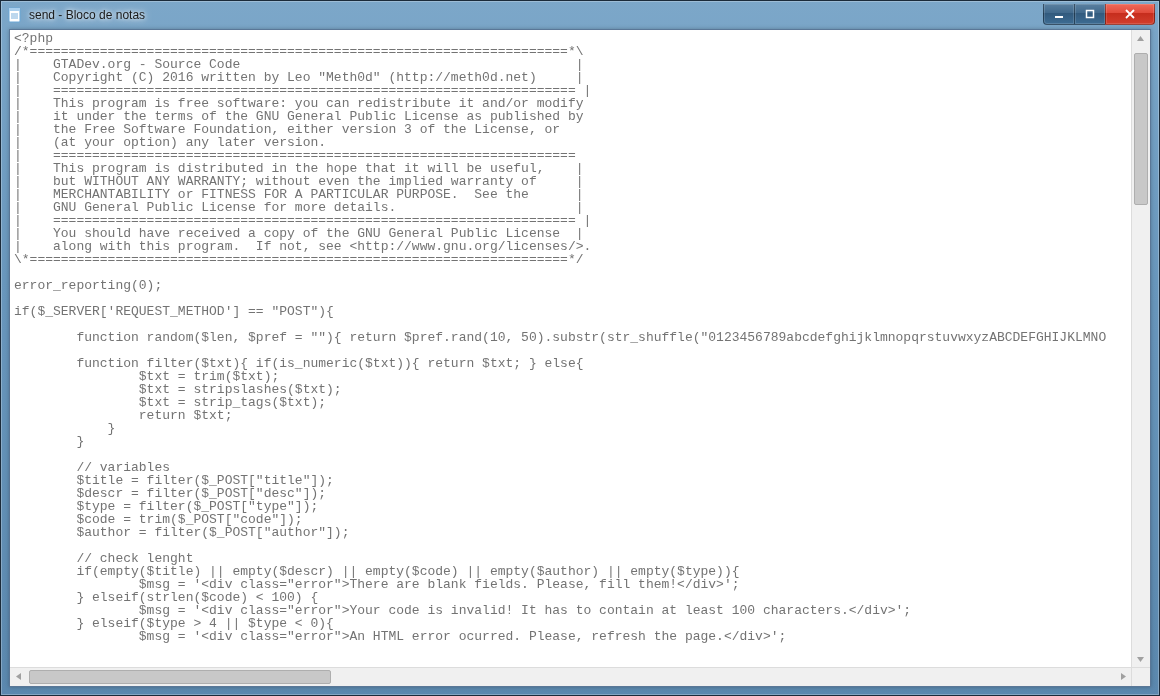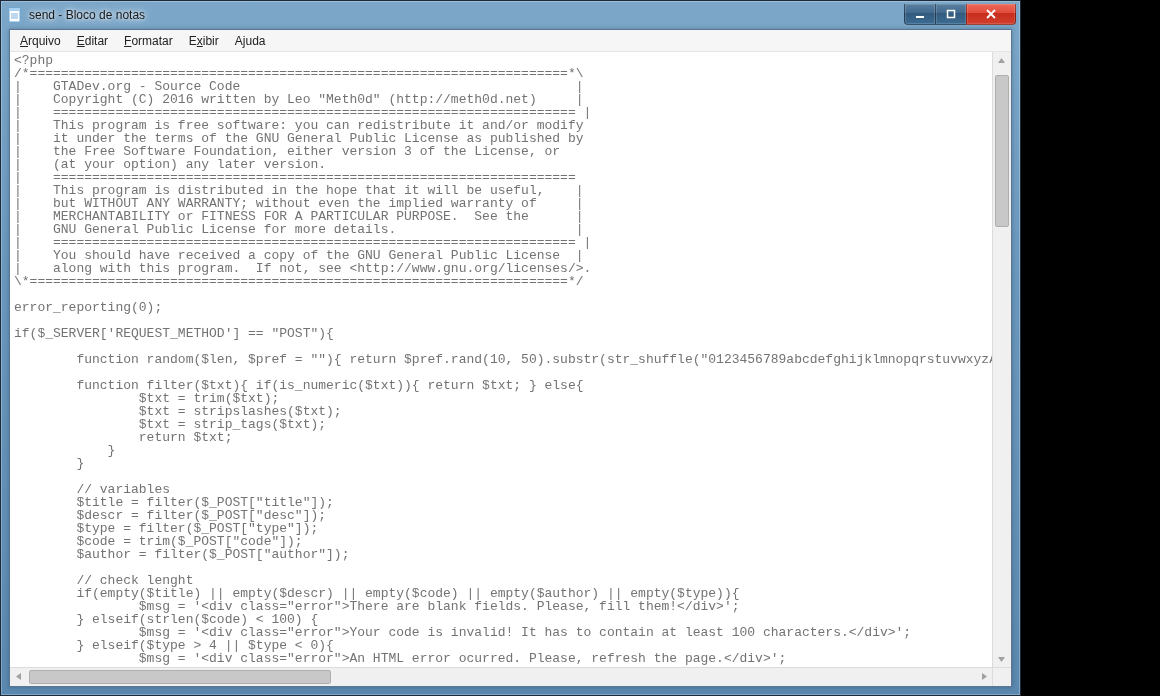--- a/index.html
+++ b/index.html
@@ -9,21 +9,21 @@
     height: 696px;
     overflow: hidden;
     font-family: "Segoe UI", Tahoma, sans-serif;
     background: #000;
   }
 
   
   .window {
     position: absolute;
     left: 0; top: 0;
-    width: 1021px;
+    width: 1160px;
     height: 696px;
     box-sizing: border-box;
     border: 1px solid #1b2b3a;
     background: linear-gradient(to bottom, #7ca7c9 0%, #6997bd 40%, #5b88ae 100%);
     box-shadow: inset 0 0 0 1px rgba(255,255,255,0.25);
   }
 
   .titlebar {
     height: 28px;
     display: flex;
@@ -196,27 +196,20 @@
       <div class="win-btn close">
         <svg width="12" height="10" viewBox="0 0 12 10">
             <path d="M2 1 L10 9 M10 1 L2 9" stroke="#fff" stroke-width="1.8"></path>
           </svg>
       </div>
     </div>
   </div>
 
   <div class="client-area">
 
-    <div class="menubar" id="menubar">
-        <div class="menu-item"><span class="ul">A</span>rquivo</div>
-        <div class="menu-item"><span class="ul">E</span>ditar</div>
-        <div class="menu-item"><span class="ul">F</span>ormatar</div>
-        <div class="menu-item">E<span class="ul">x</span>ibir</div>
-        <div class="menu-item">A<span class="ul">j</span>uda</div>
-      </div>
 
     <div class="editor-wrap">
       <div class="editor-scroll">
         <pre class="editor">&lt;?php
 /*=====================================================================*\
 |    GTADev.org - Source Code                                           |
 |    Copyright (C) 2016 written by Leo "Meth0d" (http://meth0d.net)     |
 |    =================================================================== |
 |    This program is free software: you can redistribute it and/or modify
 |    it under the terms of the GNU General Public License as published by

